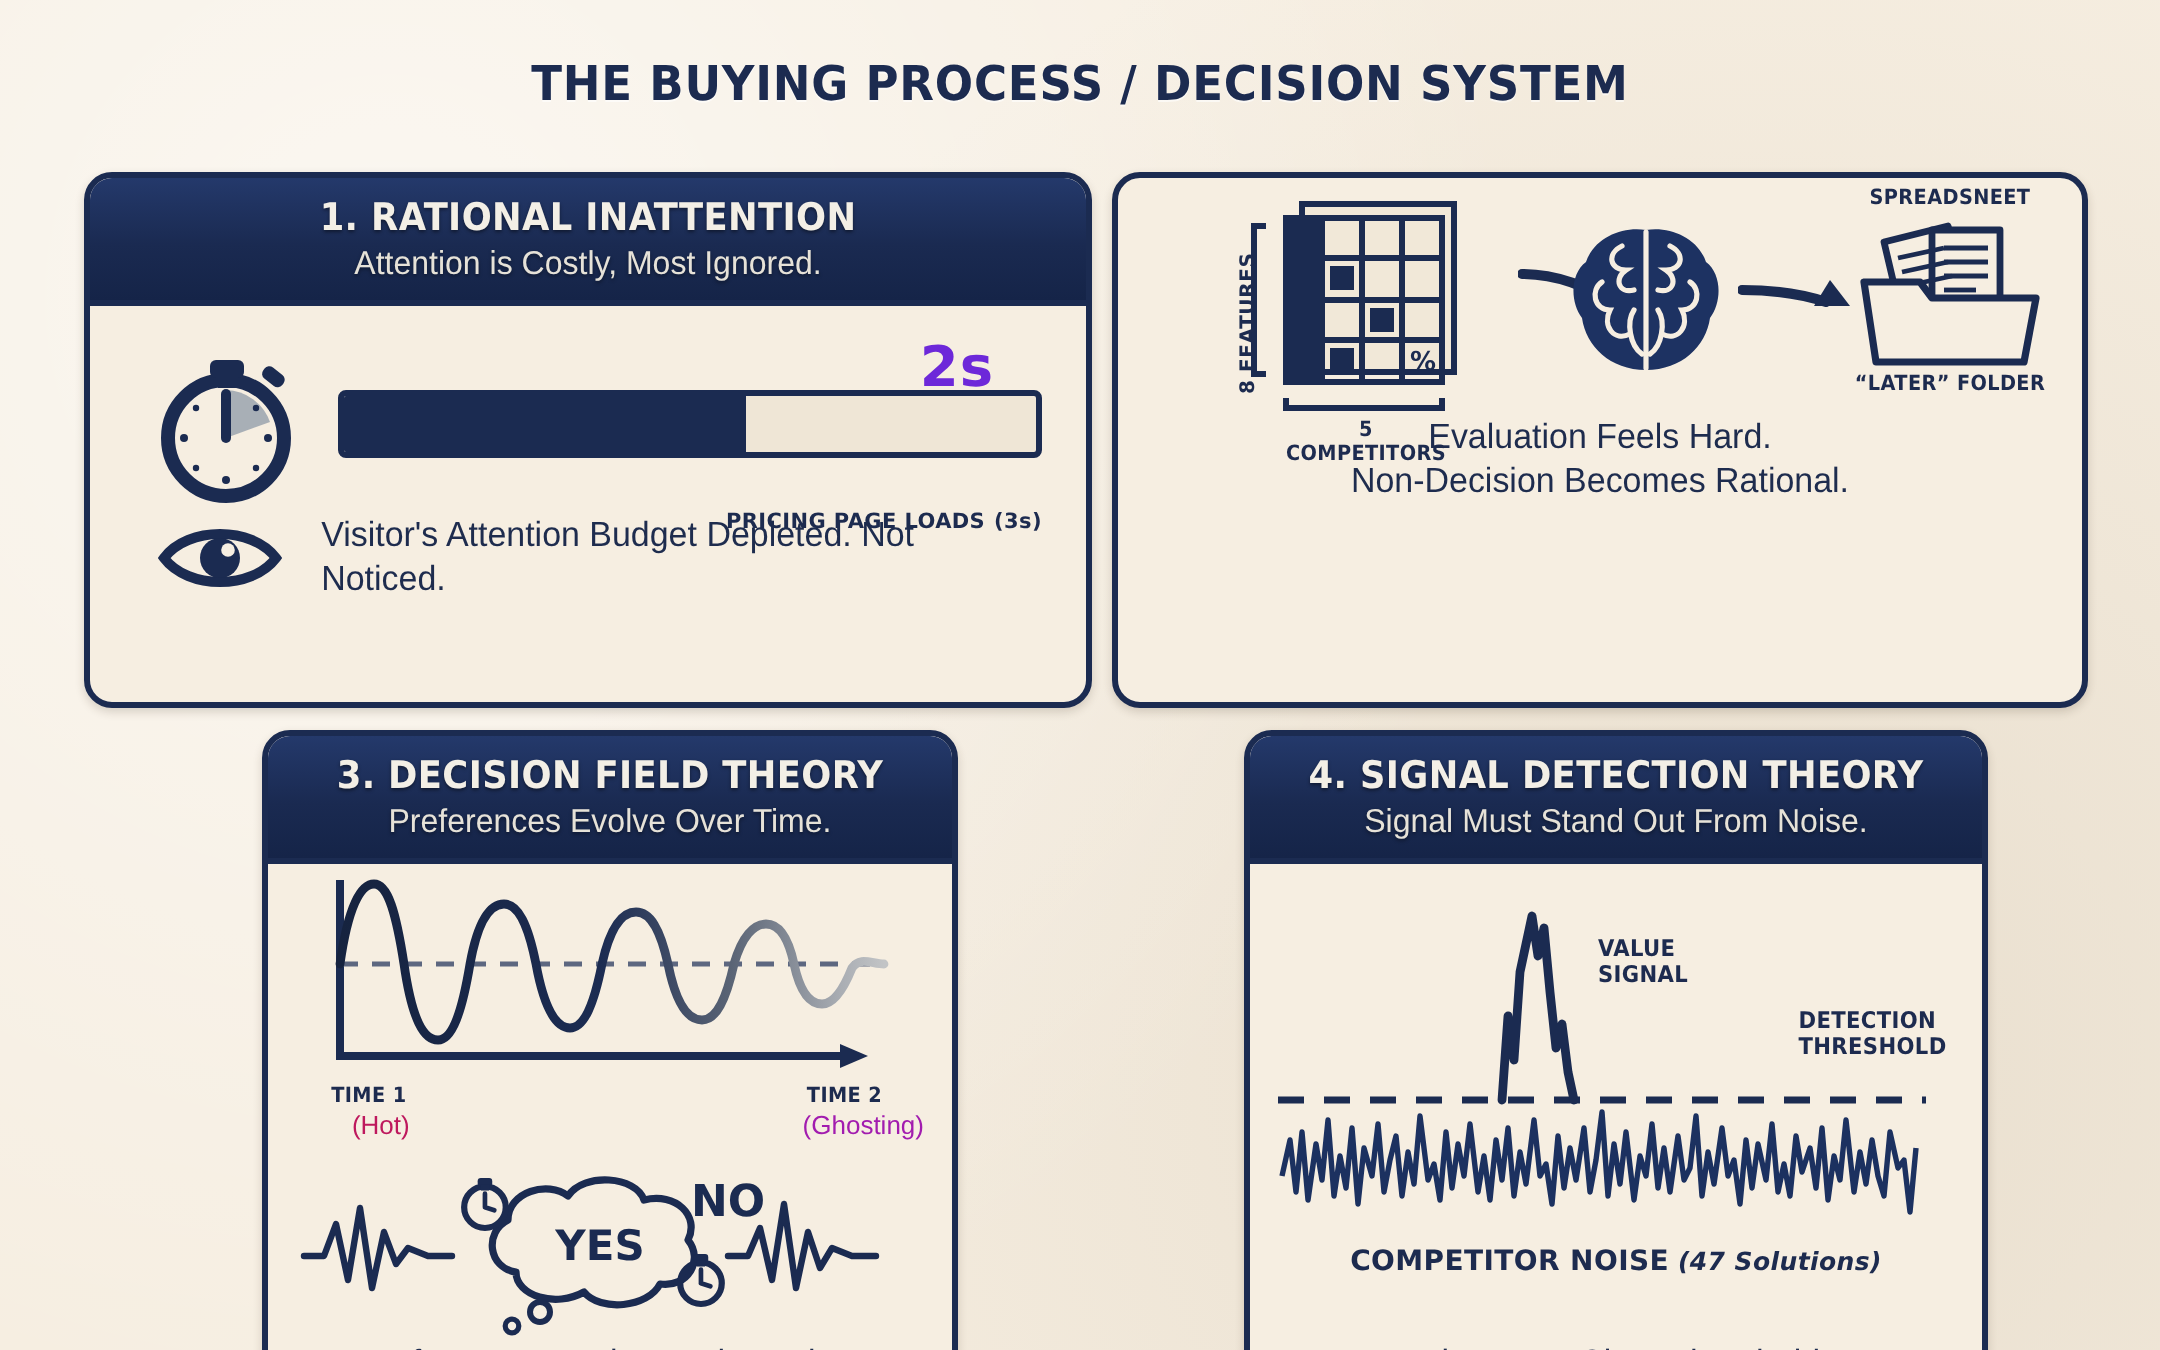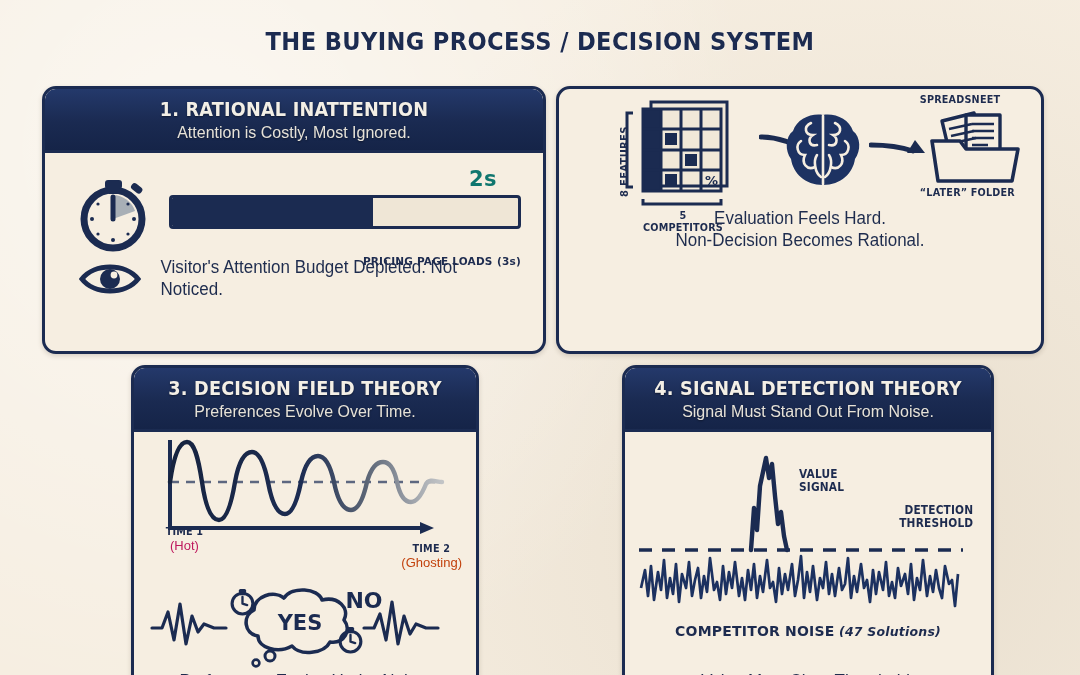--- a/index.html
+++ b/index.html
@@ -75,21 +75,21 @@
 
   
   #p1{left:42px;top:86px;width:498px;height:262px;}
   #p1 .pbody{height:179px;}
   .row1{position:absolute;left:14px;top:8px;right:12px;height:92px;}
   .sw{position:absolute;left:18px;top:12px;}
   .barwrap{position:absolute;left:110px;top:34px;right:10px;}
   .barlbl{
     position:absolute;right:24px;top:-28px;
     font-family:"DejaVu Sans",sans-serif;font-weight:bold;
-    font-size:21px;color:#0f766e;letter-spacing:.5px;
+    font-size:28px;color:#6d28d9;letter-spacing:.5px;
   }
   .bar{
     height:28px;border:3px solid #1b2b51;border-radius:4px;
     background:#efe6d6;position:relative;overflow:hidden;
   }
   .bar i{position:absolute;left:0;top:0;bottom:0;background:#1b2b51;display:block;}
   .barcap{
     margin-top:22px;text-align:right;
   }
   .eyerow{position:absolute;left:34px;top:104px;right:16px;display:flex;align-items:center;gap:14px;}
@@ -236,21 +236,21 @@
               <path d="M48 44 C52 50,50 62,44 66"></path>
             </g>
           </svg>
         </div>
 
         <svg style="position:absolute;left:306px;top:38px;" width="62" height="36" viewBox="0 0 62 36">
           <path d="M2 14 C18 14, 32 16, 44 20" fill="none" stroke="#1b2b51" stroke-width="5" stroke-linecap="round"></path>
           <path d="M56 22 L38 22 L46 9 Z" fill="#1b2b51"></path>
         </svg>
 
-        <div style="position:absolute;left:352px;top:0px;width:120px;">
+        <div style="position:absolute;left:352px;top:0px;width:120px;text-align:center;">
           <div class="micro">SPREADSNEET</div>
           <svg width="106" height="78" viewBox="0 0 106 78" style="margin:2px auto 0;">
             <g fill="#f6eee1" stroke="#1b2b51" stroke-width="3.4" stroke-linejoin="round">
               <path d="M20 14 L52 6 L62 40 L28 48 Z"></path>
               <path d="M44 8 L78 8 L78 44 L70 52 L44 52 Z"></path>
             </g>
             <g stroke="#1b2b51" stroke-width="2.4">
               <line x1="27" y1="22" x2="50" y2="17"></line>
                 <line x1="29" y1="29" x2="52" y2="24"></line>
               <line x1="31" y1="36" x2="54" y2="31"></line>
@@ -303,27 +303,27 @@
                    C85 24, 91 16, 98 16 C105 16, 110 26, 114 46
                    C118 68, 124 78, 131 78 C138 78, 143 66, 147 46
                    C151 28, 157 20, 164 20 C171 20, 176 28, 180 46
                    C184 66, 190 74, 197 74 C204 74, 209 64, 213 46
                    C217 32, 223 26, 229 26 C235 26, 240 32, 243 46
                    C246 60, 251 66, 257 66 C263 66, 268 58, 272 48
                    C276 42, 282 46, 288 46" fill="none" stroke="url(#fade3)" stroke-width="4.4" stroke-linecap="round"></path>
         </svg>
       </div>
 
-      <div style="position:absolute;left:30px;top:93px;text-align:center;">
+      <div style="position:absolute;left:30px;top:110px;text-align:right;">
         <div class="micro">TIME 1</div>
         <div style="font-size:13px;color:#be185d;margin-top:1px;">(Hot)</div>
       </div>
-      <div style="position:absolute;right:14px;top:110px;text-align:center;">
+      <div style="position:absolute;right:14px;top:110px;text-align:left;">
         <div class="micro">TIME 2</div>
-        <div style="font-size:13px;color:#c2410c;margin-top:1px;">(Ghosting)</div>
+        <div style="font-size:13px;color:#a21caf;margin-top:1px;">(Ghosting)</div>
       </div>
 
       <div style="position:absolute;left:8px;top:150px;">
         <svg width="326" height="86" viewBox="0 0 326 86">
 
           <path d="M10 46 L20 46 L26 30 L32 58 L38 22 L44 62 L50 34 L56 50 L62 42 L72 46 L84 46" fill="none" stroke="#1b2b51" stroke-width="3.2" stroke-linejoin="round" stroke-linecap="round"></path>
 
           <path d="M222 46 L232 46 L238 32 L244 58 L250 20 L256 62 L262 34 L268 52 L274 42 L284 46 L296 46" fill="none" stroke="#1b2b51" stroke-width="3.2" stroke-linejoin="round" stroke-linecap="round"></path>
 
           <path d="M112 28 C112 14,132 8,142 16 C150 4,176 6,180 18
@@ -387,21 +387,21 @@
                    L272 136 L275 156 L278 126 L281 162 L284 140 L287 152 L290 122 L294 158 L297 138
                    L300 154 L303 132 L306 150 L309 160 L312 128 L316 146 L319 142 L322 168 L325 136" fill="none" stroke="#1c3160" stroke-width="2.7" stroke-linejoin="round"></path>
         </svg>
       </div>
 
       <div style="position:absolute;left:172px;top:8px;text-align:left;line-height:1.1;margin-top:28px;">
         <div class="micro" style="font-size:11.5px;">VALUE</div>
         <div class="micro" style="font-size:11.5px;">SIGNAL</div>
       </div>
 
-      <div style="position:absolute;right:14px;top:72px;text-align:right;line-height:1.1;">
+      <div style="position:absolute;right:14px;top:72px;line-height:1.1;">
         <div class="micro" style="font-size:11.5px;">DETECTION</div>
         <div class="micro" style="font-size:11.5px;">THRESHOLD</div>
       </div>
 
       <div style="position:absolute;left:0;right:0;top:190px;text-align:center;">
         <span class="micro" style="font-size:14px;">COMPETITOR NOISE</span>
         <span class="micro sub" style="font-size:12.5px;font-style:italic;">(47 Solutions)</span>
       </div>
 
       <div class="cap" style="position:absolute;left:0;right:0;top:238px;">

